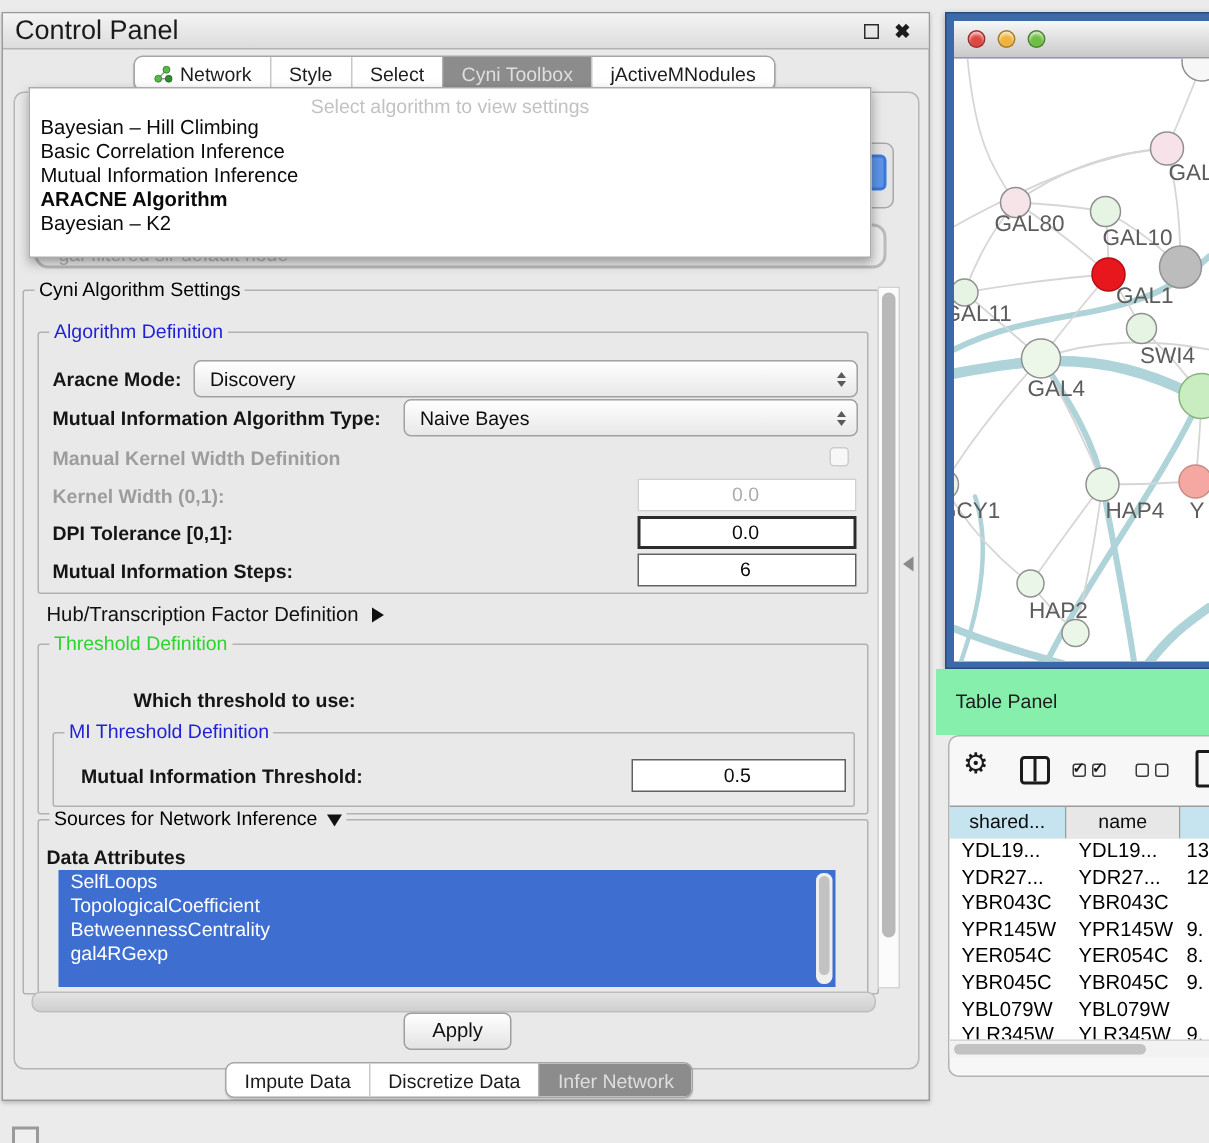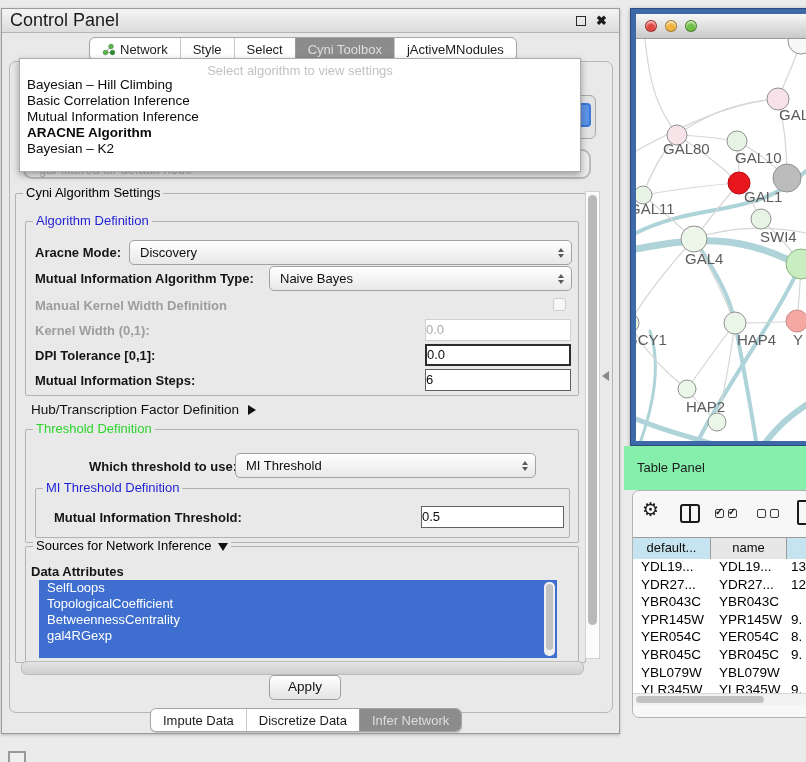--- a/index.html
+++ b/index.html
@@ -36,21 +36,21 @@
 
   .combo{position:absolute;border:1px solid #a2a2a2;border-radius:5px;
          background:linear-gradient(#ffffff,#e8e8e8);box-sizing:border-box;z-index:2}
   .combo .val{position:absolute;left:10px;top:0;line-height:23px;font-size:13px;color:#0e0e0e;white-space:nowrap}
   .combo .arr{position:absolute;right:7px;top:50%;transform:translateY(-50%);
               display:flex;flex-direction:column;gap:2px}
   .arr i{display:block;width:0;height:0;border-left:3.5px solid transparent;border-right:3.5px solid transparent}
   .arr .up{border-bottom:4.5px solid #5a5a5a}
   .arr .dn{border-top:4.5px solid #5a5a5a}
 
-  .field{position:absolute;background:#fff;font-size:13px;color:#0b0b0b;text-align:left;
+  .field{position:absolute;background:#fff;font-size:13px;color:#0b0b0b;text-align:center;
          padding-right:2px;box-sizing:border-box;z-index:2}
   .f-dis{border:1px solid #d0d0d0;color:#ababab}
   .f-strong{border:2px solid #2c2c2c}
   .f-med{border:1.5px solid #616161}
 
   .chk{position:absolute;width:13px;height:13px;border:1.5px solid #cdcdcd;border-radius:3px;
        background:#f7f7f7;box-sizing:border-box;z-index:2}
 
   .tri-r{display:inline-block;width:0;height:0;border-top:5.5px solid transparent;
          border-bottom:5.5px solid transparent;border-left:8px solid #111;margin-left:9px;vertical-align:-1px}
@@ -216,27 +216,20 @@
   <div class="field f-med" style="left:423px;top:360px;width:146px;height:22px;line-height:19px">6</div>
 
   <div class="lb plain" style="left:29px;top:393px">
     <span>Hub/Transcription Factor Definition</span><span class="tri-r"></span>
   </div>
 
   <div class="fs" style="left:23px;top:420px;width:552px;height:112px"></div>
   <div class="fs-title green" style="left:31px;top:413px">Threshold Definition</div>
 
   <div class="lb" style="left:87px;top:450px">Which threshold to use:</div>
-  <div class="combo" style="left:233px;top:444px;width:301px;height:25px">
-    <span class="val">MI Threshold</span>
-    <span class="arr">
-        <i class="up"></i>
-        <i class="dn"></i>
-      </span>
-  </div>
 
   <div class="fs" style="left:33px;top:479px;width:533px;height:48px"></div>
   <div class="fs-title blue" style="left:41px;top:472px">MI Threshold Definition</div>
   <div class="lb" style="left:52px;top:501px">Mutual Information Threshold:</div>
   <div class="field f-med" style="left:419px;top:497px;width:143px;height:22px;line-height:19px">0.5</div>
 
   <div class="fs" style="left:23px;top:537px;width:552px;height:121px"></div>
   <div class="fs-title" style="left:31px;top:530px">
     <span>Sources for Network Inference</span><span class="tri-d"></span>
   </div>
@@ -355,21 +348,21 @@
   <span class="cbp" style="left:82px;top:18px">
       <span class="cb ck"></span>
       <span class="cb ck"></span>
     </span>
   <span class="cbp" style="left:124px;top:18px">
       <span class="cb"></span>
       <span class="cb"></span>
     </span>
   <span class="tb-doc"></span>
   <div class="thead" id="t-head">
-      <div class="th hl" style="width: 78px;">default...</div>
+      <div class="th hl" style="width: 78px;">shared...</div>
       <div class="th norm" style="width: 76px;">name</div>
       <div class="th hl" style="width: 60px;"></div>
     </div>
   <div class="rows" id="t-rows">
       <div class="tr">
         <div class="td" style="width: 78px;">YDL19...</div>
         <div class="td" style="width: 76px;">YDL19...</div>
         <div class="td" style="width: 60px; padding-left: 4px;">13</div>
       </div>
       <div class="tr">

